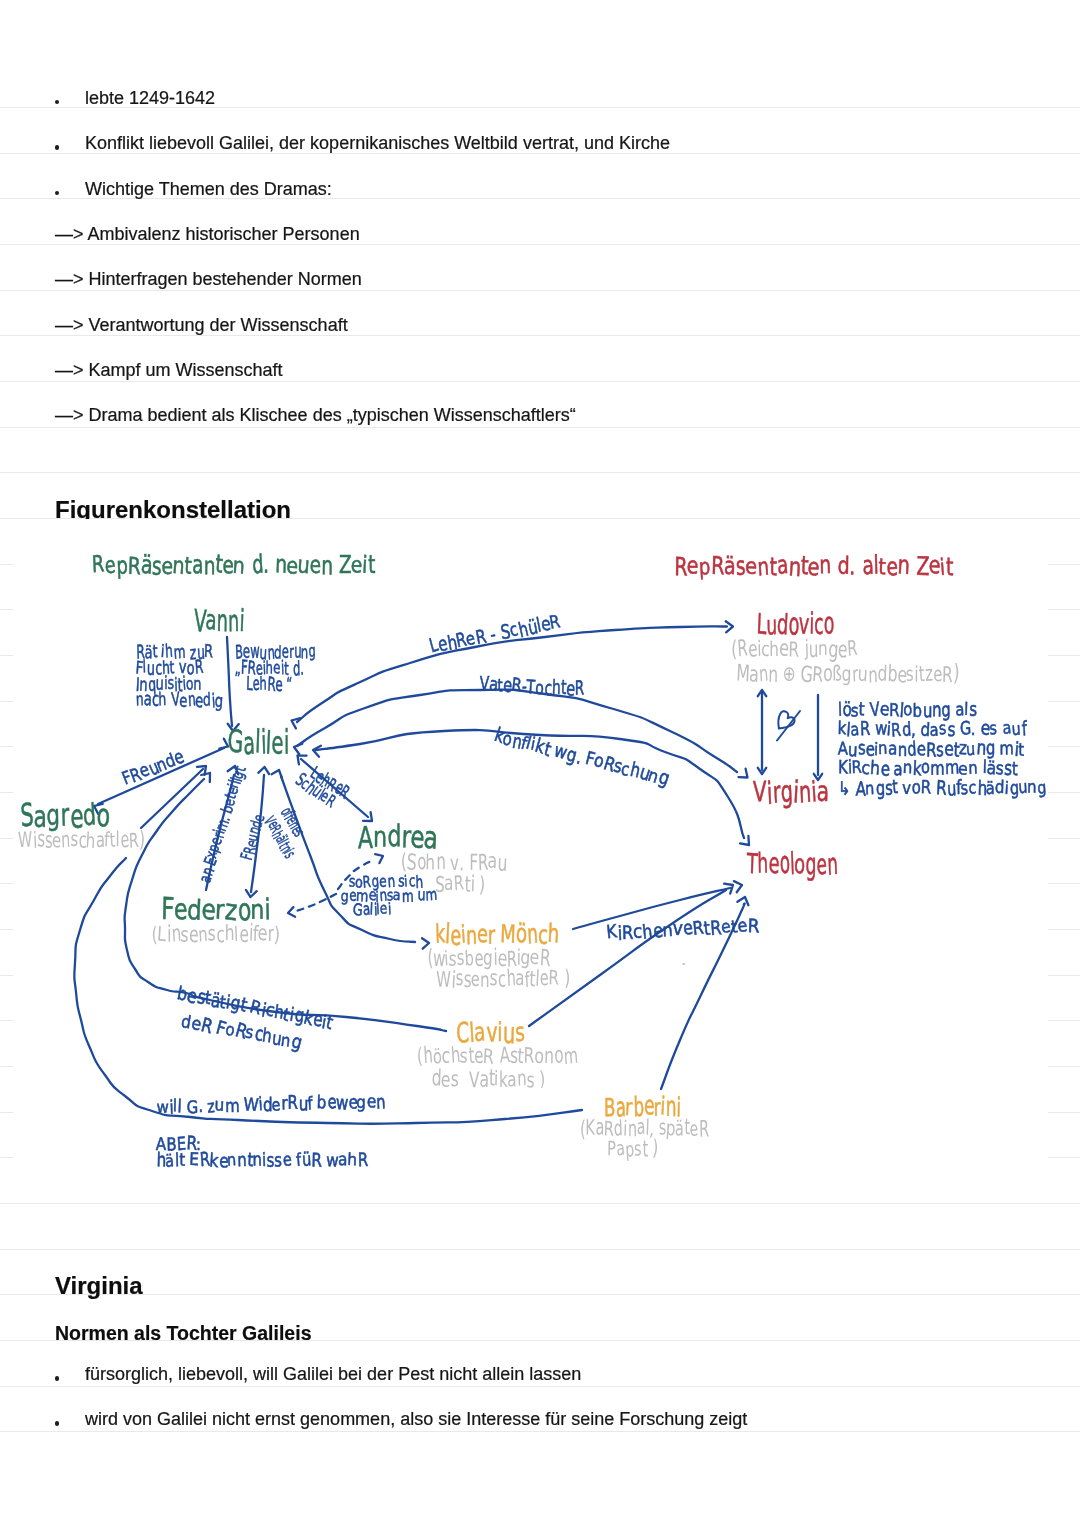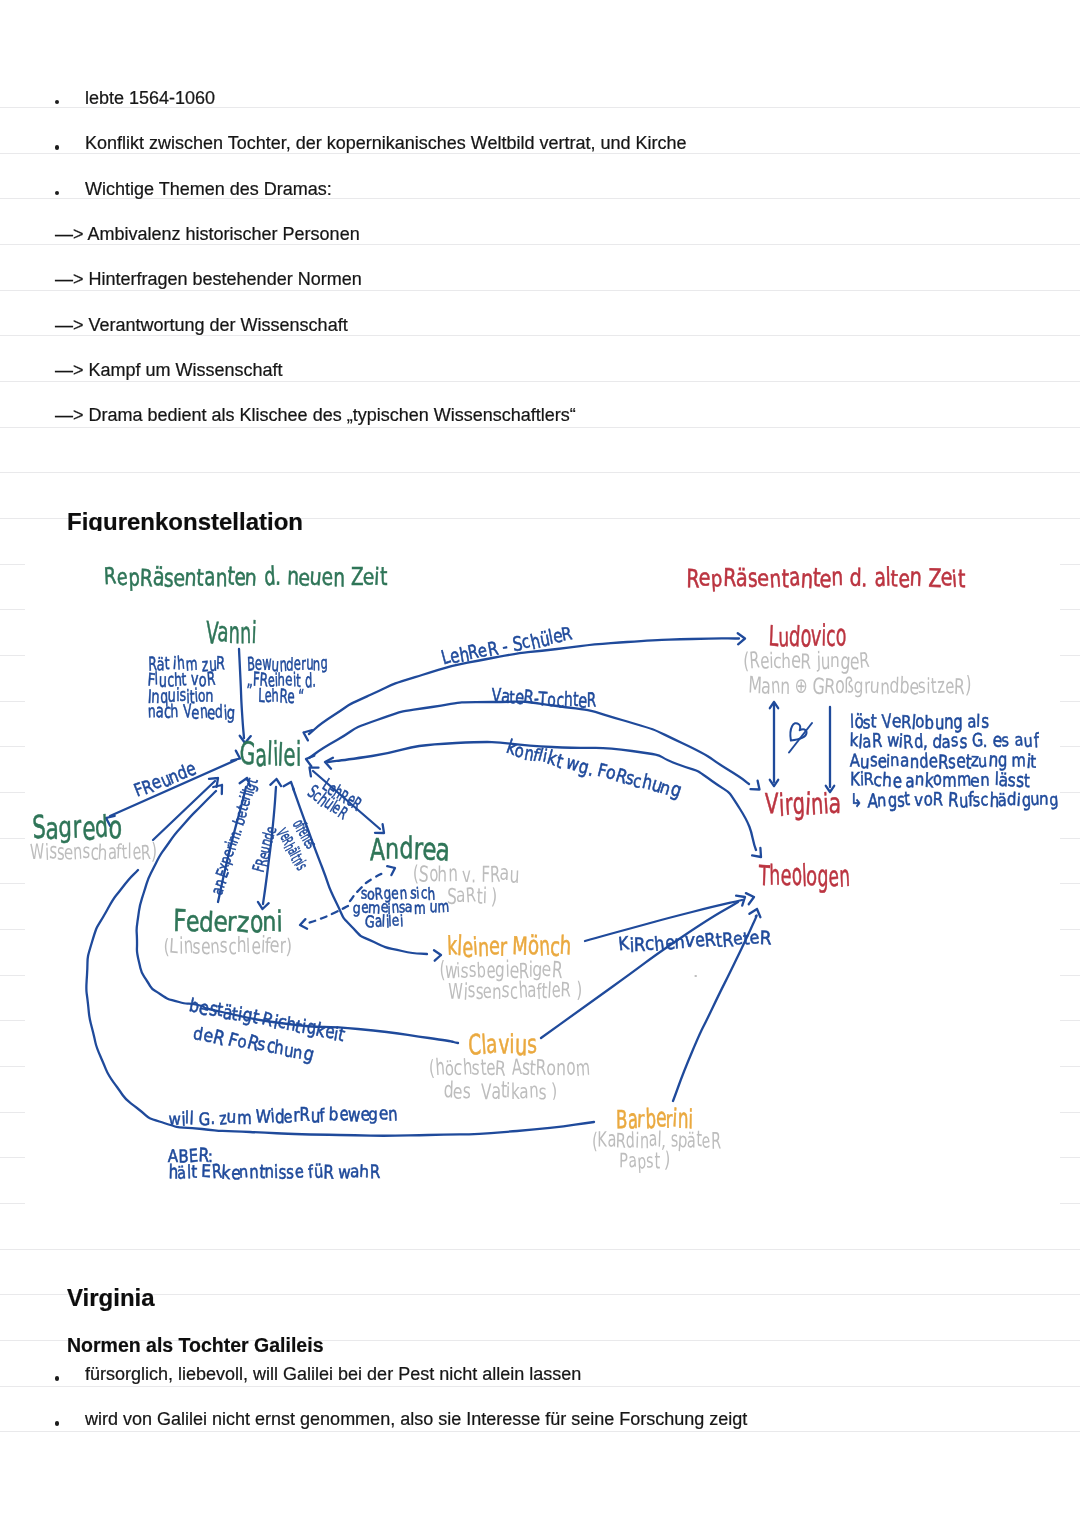--- a/index.html
+++ b/index.html
@@ -1,17 +1,17 @@
 <!DOCTYPE html>
 <html><head>
 <meta charset="utf-8">
 <title>Leben des Galilei – Lernzettel</title>
 <style>
   html,body{margin:0;padding:0;background:#ffffff;}
-  h2,h3,figure,section,p{margin:12px;padding:0;font-weight:inherit;font-size:inherit;}
+  h2,h3,figure,section,p{margin:0;padding:0;font-weight:inherit;font-size:inherit;}
   body{width:1080px;height:1527px;position:relative;overflow:hidden;
        font-family:"Liberation Sans",sans-serif;color:#1b1b1b;
        -webkit-font-smoothing:antialiased;}
   #ruled-paper{position:absolute;left:0;top:0;width:1080px;height:1527px;z-index:0;}
   .rule{position:absolute;left:0;width:1080px;height:1px;}
   .note-line{position:absolute;white-space:nowrap;font-size:18px;line-height:18px;
              color:#161616;z-index:2;-webkit-text-stroke:0.22px #161616;}
   .note-bullet{position:absolute;width:4.6px;height:4.6px;border-radius:50%;
                background:#1d1d1d;z-index:2;}
   .h2{position:absolute;font-weight:bold;font-size:24px;line-height:24px;color:#0d0d0d;
@@ -56,23 +56,23 @@
     <div class="rule" style="top: 1202.8px; background: rgb(233, 233, 235);"></div>
     <div class="rule" style="top: 1248.5px; background: rgb(233, 233, 235);"></div>
     <div class="rule" style="top: 1294.2px; background: rgb(233, 233, 235);"></div>
     <div class="rule" style="top: 1339.8px; background: rgb(233, 233, 235);"></div>
     <div class="rule" style="top: 1385.5px; background: rgb(233, 233, 235);"></div>
     <div class="rule" style="top: 1431.1px; background: rgb(233, 233, 235);"></div>
   </div>
 
 <section id="notes-top">
   <span class="note-bullet" style="left:54.7px;top:99.5px"></span>
-  <div class="note-line" style="left:85px;top:88.5px">lebte 1564-1060</div>
+  <div class="note-line" style="left:85px;top:88.5px">lebte 1249-1642</div>
   <span class="note-bullet" style="left:54.7px;top:145.0px"></span>
-  <div class="note-line" style="left:85px;top:134.0px">Konflikt zwischen Tochter, der kopernikanisches Weltbild vertrat, und Kirche</div>
+  <div class="note-line" style="left:85px;top:134.0px">Konflikt liebevoll Galilei, der kopernikanisches Weltbild vertrat, und Kirche</div>
   <span class="note-bullet" style="left:54.7px;top:190.5px"></span>
   <div class="note-line" style="left:85px;top:179.5px">Wichtige Themen des Dramas:</div>
   <div class="note-line" style="left:55px;top:224.5px">—&gt; Ambivalenz historischer Personen</div>
   <div class="note-line" style="left:55px;top:270.0px">—&gt; Hinterfragen bestehender Normen</div>
   <div class="note-line" style="left:55px;top:315.5px">—&gt; Verantwortung der Wissenschaft</div>
   <div class="note-line" style="left:55px;top:361.0px">—&gt; Kampf um Wissenschaft</div>
   <div class="note-line" style="left:55px;top:406.0px">—&gt; Drama bedient als Klischee des „typischen Wissenschaftlers“</div>
   <h2 class="h2" style="left:55px;top:498px">Figurenkonstellation</h2>
 </section>
 

